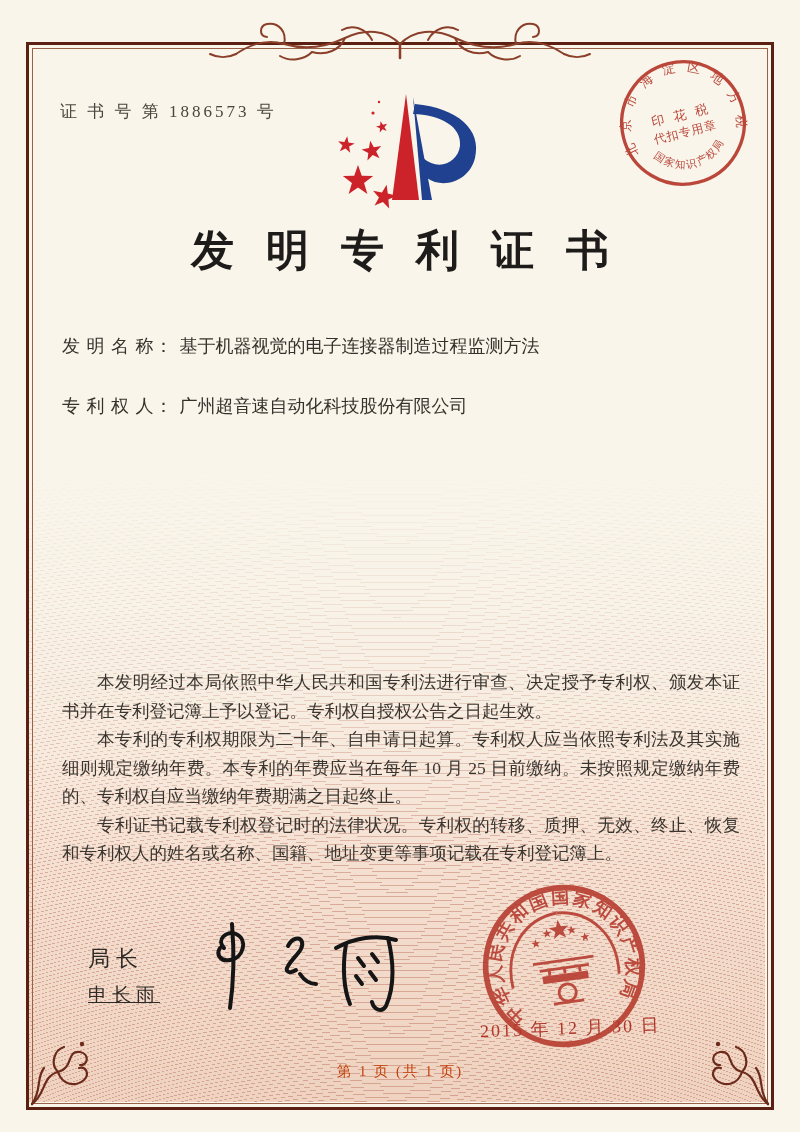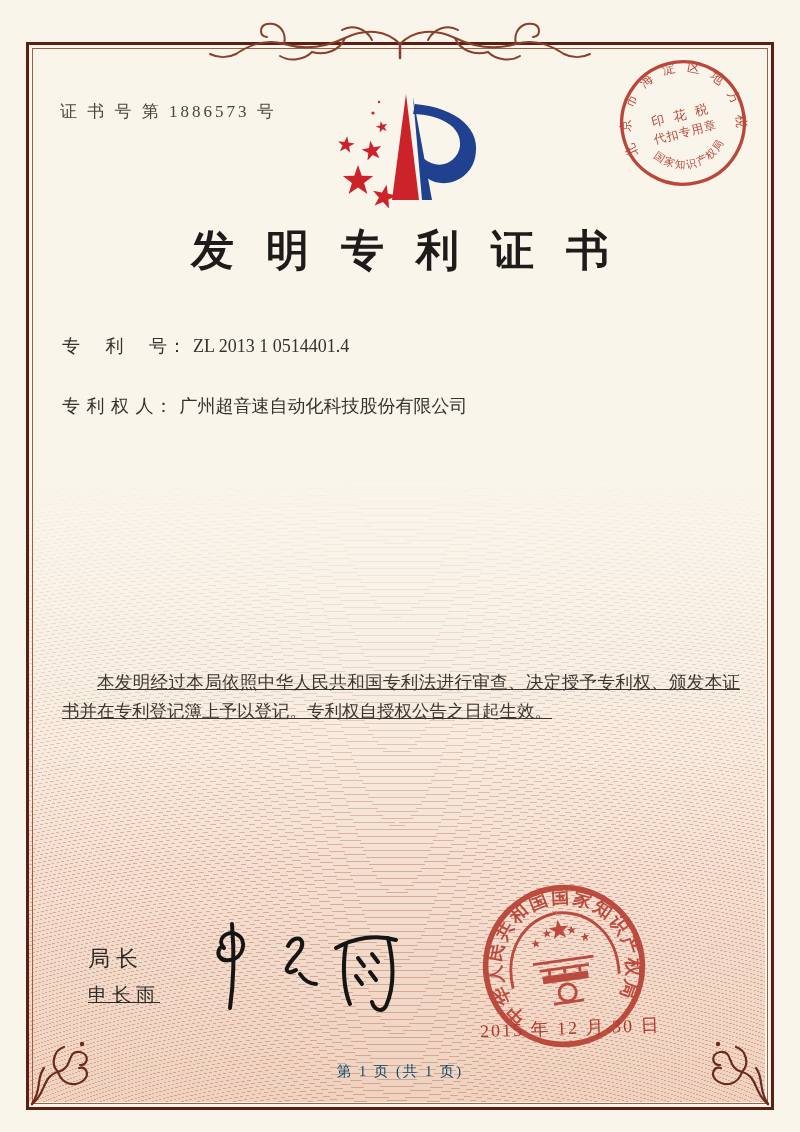--- a/index.html
+++ b/index.html
@@ -44,34 +44,34 @@
          font-size:43px;font-weight:600;letter-spacing:32px;text-indent:32px;color:#1e1c1a;}
 
   
   .fields{position:absolute;left:62px;top:334px;width:680px;z-index:4;}
   .field-row{height:59.5px;font-size:18px;color:#35312c;white-space:nowrap;}
   .field-row .lbl{letter-spacing:1px;}
   .field-row .val{margin-left:6px;}
 
   
   .body-text{position:absolute;left:62px;top:668px;width:678px;z-index:4;
-             font-size:17.5px;line-height:28.5px;color:#3a352f;text-align:justify;text-decoration:underline;}
+             font-size:17.5px;line-height:28.5px;color:#3a352f;text-align:justify;}
   .body-text p{margin:0;text-indent:2em;}
 
   
   .sign-title{position:absolute;left:88px;top:944px;font-size:22px;letter-spacing:6px;
               color:#2e2a26;z-index:4;}
   .sign-name{position:absolute;left:88px;top:982px;font-size:19px;letter-spacing:5px;
              color:#2e2a26;z-index:4;text-decoration:underline;}
   .signature{position:absolute;left:196px;top:918px;z-index:5;}
   .grant-seal{position:absolute;left:478px;top:880px;z-index:5;transform:rotate(-8deg);opacity:.88;}
   .seal-date{position:absolute;left:480px;top:1016px;font-size:18px;letter-spacing:2px;
              color:#b0372a;z-index:6;transform:rotate(-2deg);}
   .footer{position:absolute;left:0;right:0;top:1062px;text-align:center;font-size:14.5px;
-          color:#0c4a6e;letter-spacing:2px;z-index:4;}
+          color:#c2410c;letter-spacing:2px;z-index:4;}
 </style>
 </head>
 <body>
 
 <div class="page">
 
   <div class="guilloche"></div>
 
   <div class="frame">
     <div class="frame-inner"></div>
@@ -154,29 +154,31 @@
       <textPath href="#taxArcBottom" startOffset="0" textLength="86" lengthAdjust="spacing">国家知识产权局</textPath>
     </text>
     <text x="70" y="66" text-anchor="middle" fill="#b5392c" font-size="13.5" letter-spacing="3" font-family="Liberation Sans, sans-serif">印 花 税</text>
     <text x="70" y="84" text-anchor="middle" fill="#b5392c" font-size="12.5" letter-spacing="1" font-family="Liberation Sans, sans-serif">代扣专用章</text>
   </svg>
 
   <div class="title">发明专利证书</div>
 
   <div class="fields">
     <div class="field-row">
-      <span class="lbl">专　 利　 号：</span><span class="val">ZL 2013 1 0514401.4</span>
+      <span class="lbl">发 明 名 称：</span><span class="val">基于机器视觉的电子连接器制造过程监测方法</span>
     </div>
     <div class="field-row">
       <span class="lbl">专 利 权 人：</span><span class="val">广州超音速自动化科技股份有限公司</span>
     </div>
   </div>
 
   <div class="body-text">
     <p>本发明经过本局依照中华人民共和国专利法进行审查、决定授予专利权、颁发本证书并在专利登记簿上予以登记。专利权自授权公告之日起生效。</p>
+    <p>本专利的专利权期限为二十年、自申请日起算。专利权人应当依照专利法及其实施细则规定缴纳年费。本专利的年费应当在每年 10 月 25 日前缴纳。未按照规定缴纳年费的、专利权自应当缴纳年费期满之日起终止。</p>
+    <p>专利证书记载专利权登记时的法律状况。专利权的转移、质押、无效、终止、恢复和专利权人的姓名或名称、国籍、地址变更等事项记载在专利登记簿上。</p>
   </div>
 
   <div class="sign-title">局长</div>
   <div class="sign-name">申长雨</div>
 
   <svg class="signature" width="210" height="95" viewBox="0 0 210 95">
     <g fill="none" stroke="#151515" stroke-width="4" stroke-linecap="round" stroke-linejoin="round">
       <path d="M28,30 C20,22 30,12 40,16 C52,21 48,40 34,42 C24,44 20,36 24,30"></path>
       <path d="M36,6 C38,30 38,62 34,90"></path>
       <path d="M92,28 C96,20 104,18 106,24 C108,32 98,38 92,48 C88,54 94,56 100,52"></path>

